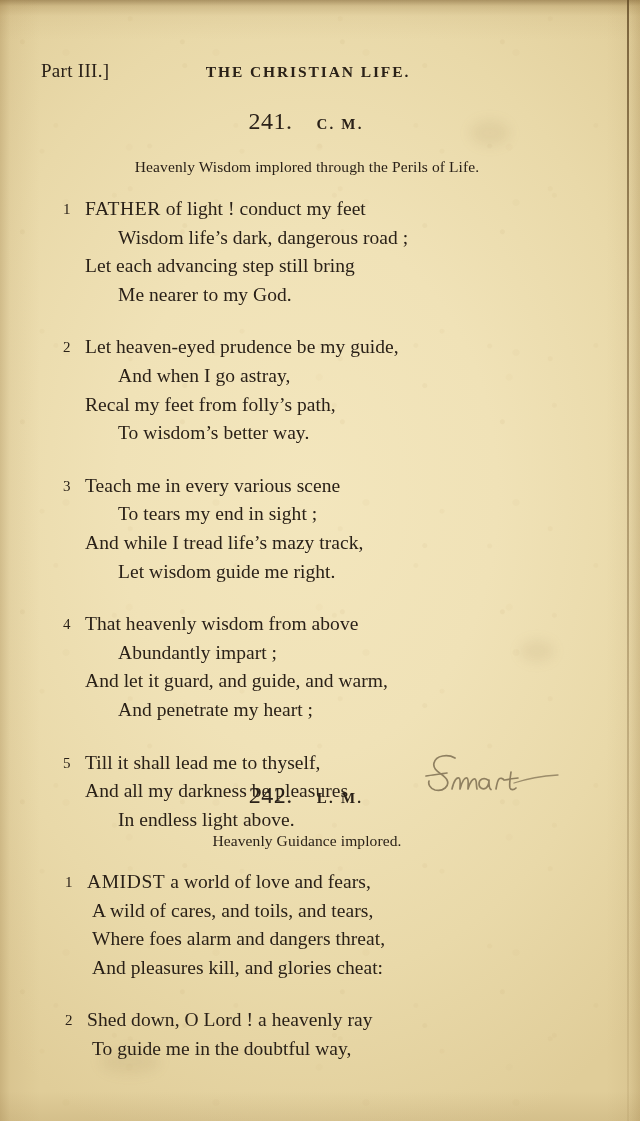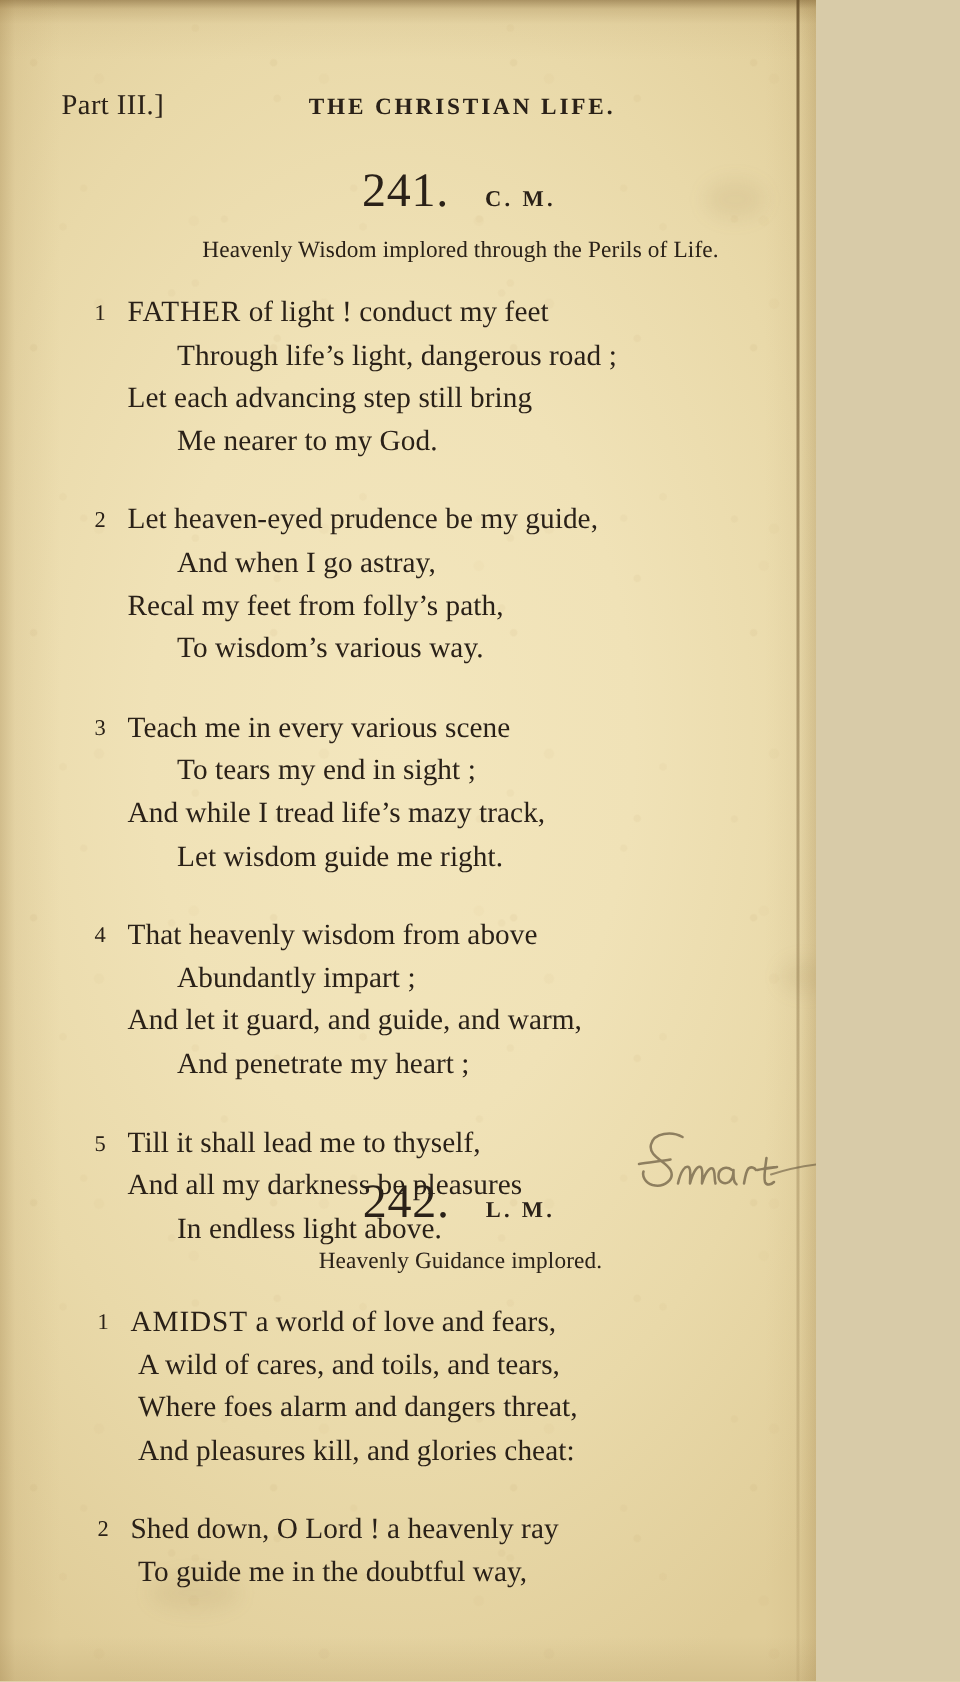--- a/index.html
+++ b/index.html
@@ -3,21 +3,21 @@
 <meta charset="utf-8">
 <style>
   html, body {
     margin: 0;
     padding: 0;
     background: #d8cba8;
   }
 
   #page {
     position: relative;
-    width: 544px;
+    width: 640px;
     height: 1121px;
     overflow: hidden;
     background: #eede b2;
     background-color: #eedfb4;
     font-family: "Liberation Serif", "DejaVu Serif", serif;
     color: #2a2118;
   }
 
   
   #paper-base {
@@ -131,37 +131,37 @@
 
   .hymn { position: absolute; left: 0; width: 640px; }
 
   .hymn-heading {
     text-align: center;
     padding-right: 28px;
     box-sizing: border-box;
     white-space: nowrap;
   }
   .hymn-number {
-    font-size: 32px;
+    font-size: 24px;
     letter-spacing: .5px;
   }
   .hymn-meter {
     font-size: 15px;
     font-variant: small-caps;
     letter-spacing: 2.2px;
     margin-left: 24px;
     font-weight: 600;
   }
   .hymn-subtitle {
     text-align: center;
     padding-right: 26px;
     box-sizing: border-box;
     font-size: 15.5px;
     letter-spacing: .1px;
-    margin-top: 13px;
+    margin-top: 23px;
   }
 
   .stanza { position: relative; }
   .verse-line {
     position: relative;
     font-size: 19.5px;
     line-height: 28.6px;
     white-space: nowrap;
     letter-spacing: .05px;
   }
@@ -226,32 +226,32 @@
       <div class="hymn-heading">
         <span class="hymn-number">241.</span><span class="hymn-meter">C. M.</span>
       </div>
 
       <div class="hymn-subtitle">Heavenly Wisdom implored through the Perils of Life.</div>
 
       <div class="stanza meter-cm" style="margin-top:19px;">
         <div class="verse-line outdent">
           <span class="stanza-number">1</span><span class="smallcaps-word">FATHER</span><span> of light ! conduct my feet</span>
         </div>
-        <div class="verse-line indent">Through life’s light, dangerous road ;</div>
+        <div class="verse-line indent">Wisdom life’s dark, dangerous road ;</div>
         <div class="verse-line outdent">Let each advancing step still bring</div>
         <div class="verse-line indent">Me nearer to my God.</div>
       </div>
 
       <div class="stanza meter-cm" style="margin-top:24px;">
         <div class="verse-line outdent">
           <span class="stanza-number">2</span><span>Let heaven-eyed prudence be my guide,</span>
         </div>
         <div class="verse-line indent">And when I go astray,</div>
         <div class="verse-line outdent">Recal my feet from folly’s path,</div>
-        <div class="verse-line indent">To wisdom’s various way.</div>
+        <div class="verse-line indent">To wisdom’s better way.</div>
       </div>
 
       <div class="stanza meter-cm" style="margin-top:24px;">
         <div class="verse-line outdent">
           <span class="stanza-number">3</span><span>Teach me in every various scene</span>
         </div>
         <div class="verse-line indent">To tears my end in sight ;</div>
         <div class="verse-line outdent">And while I tread life’s mazy track,</div>
         <div class="verse-line indent">Let wisdom guide me right.</div>
       </div>

